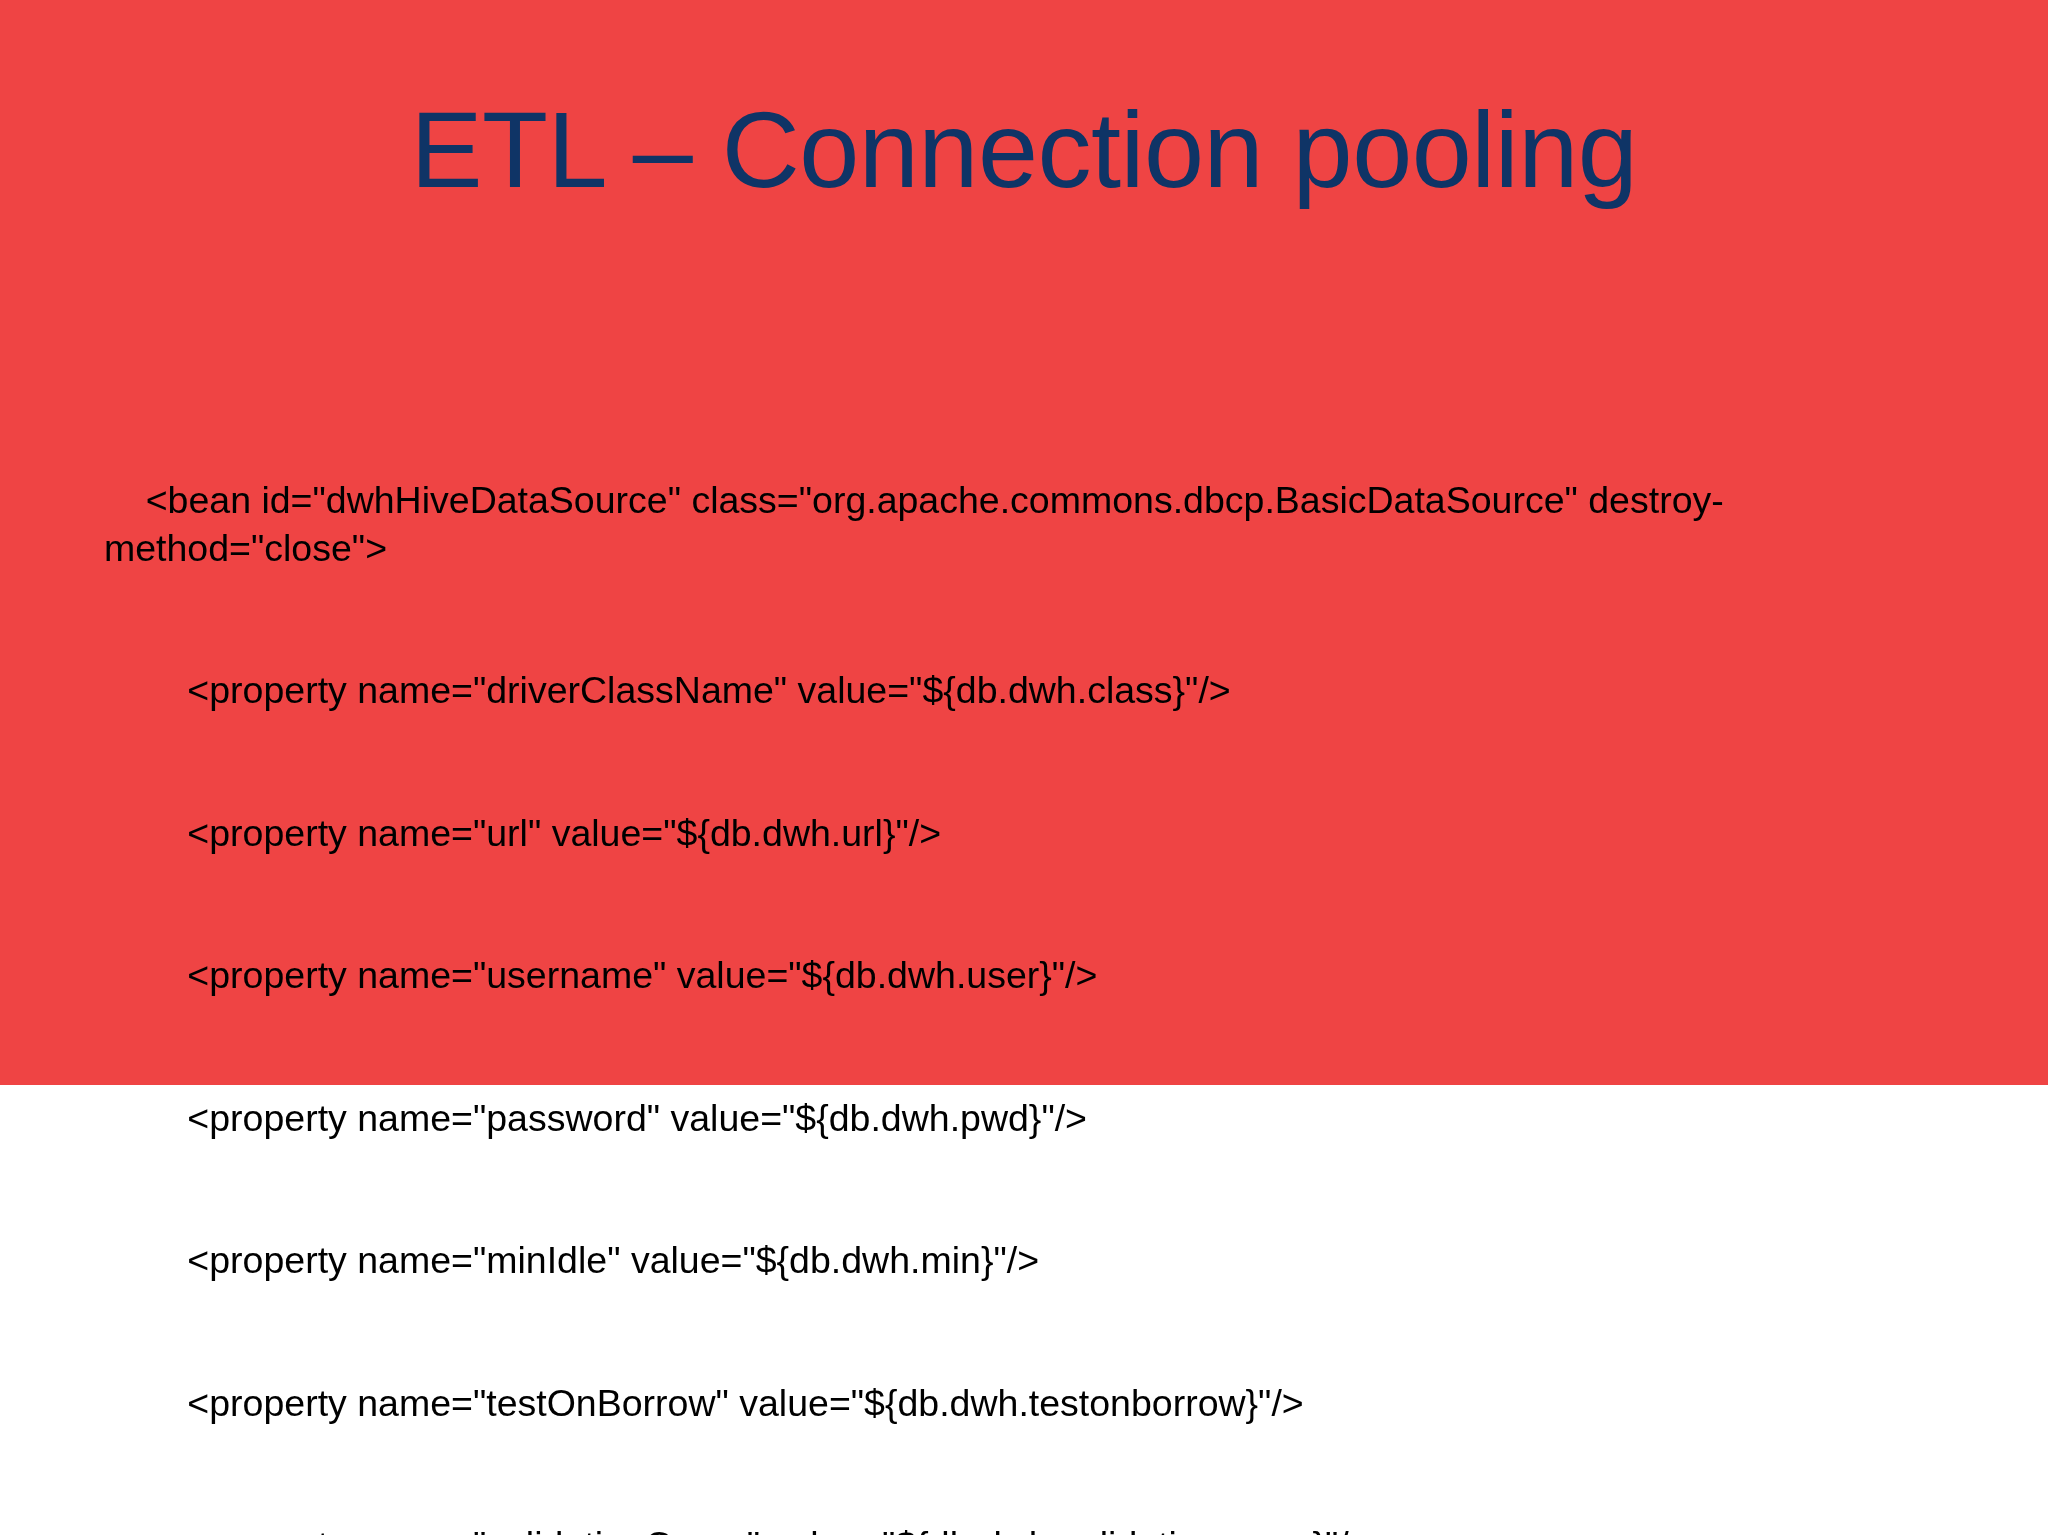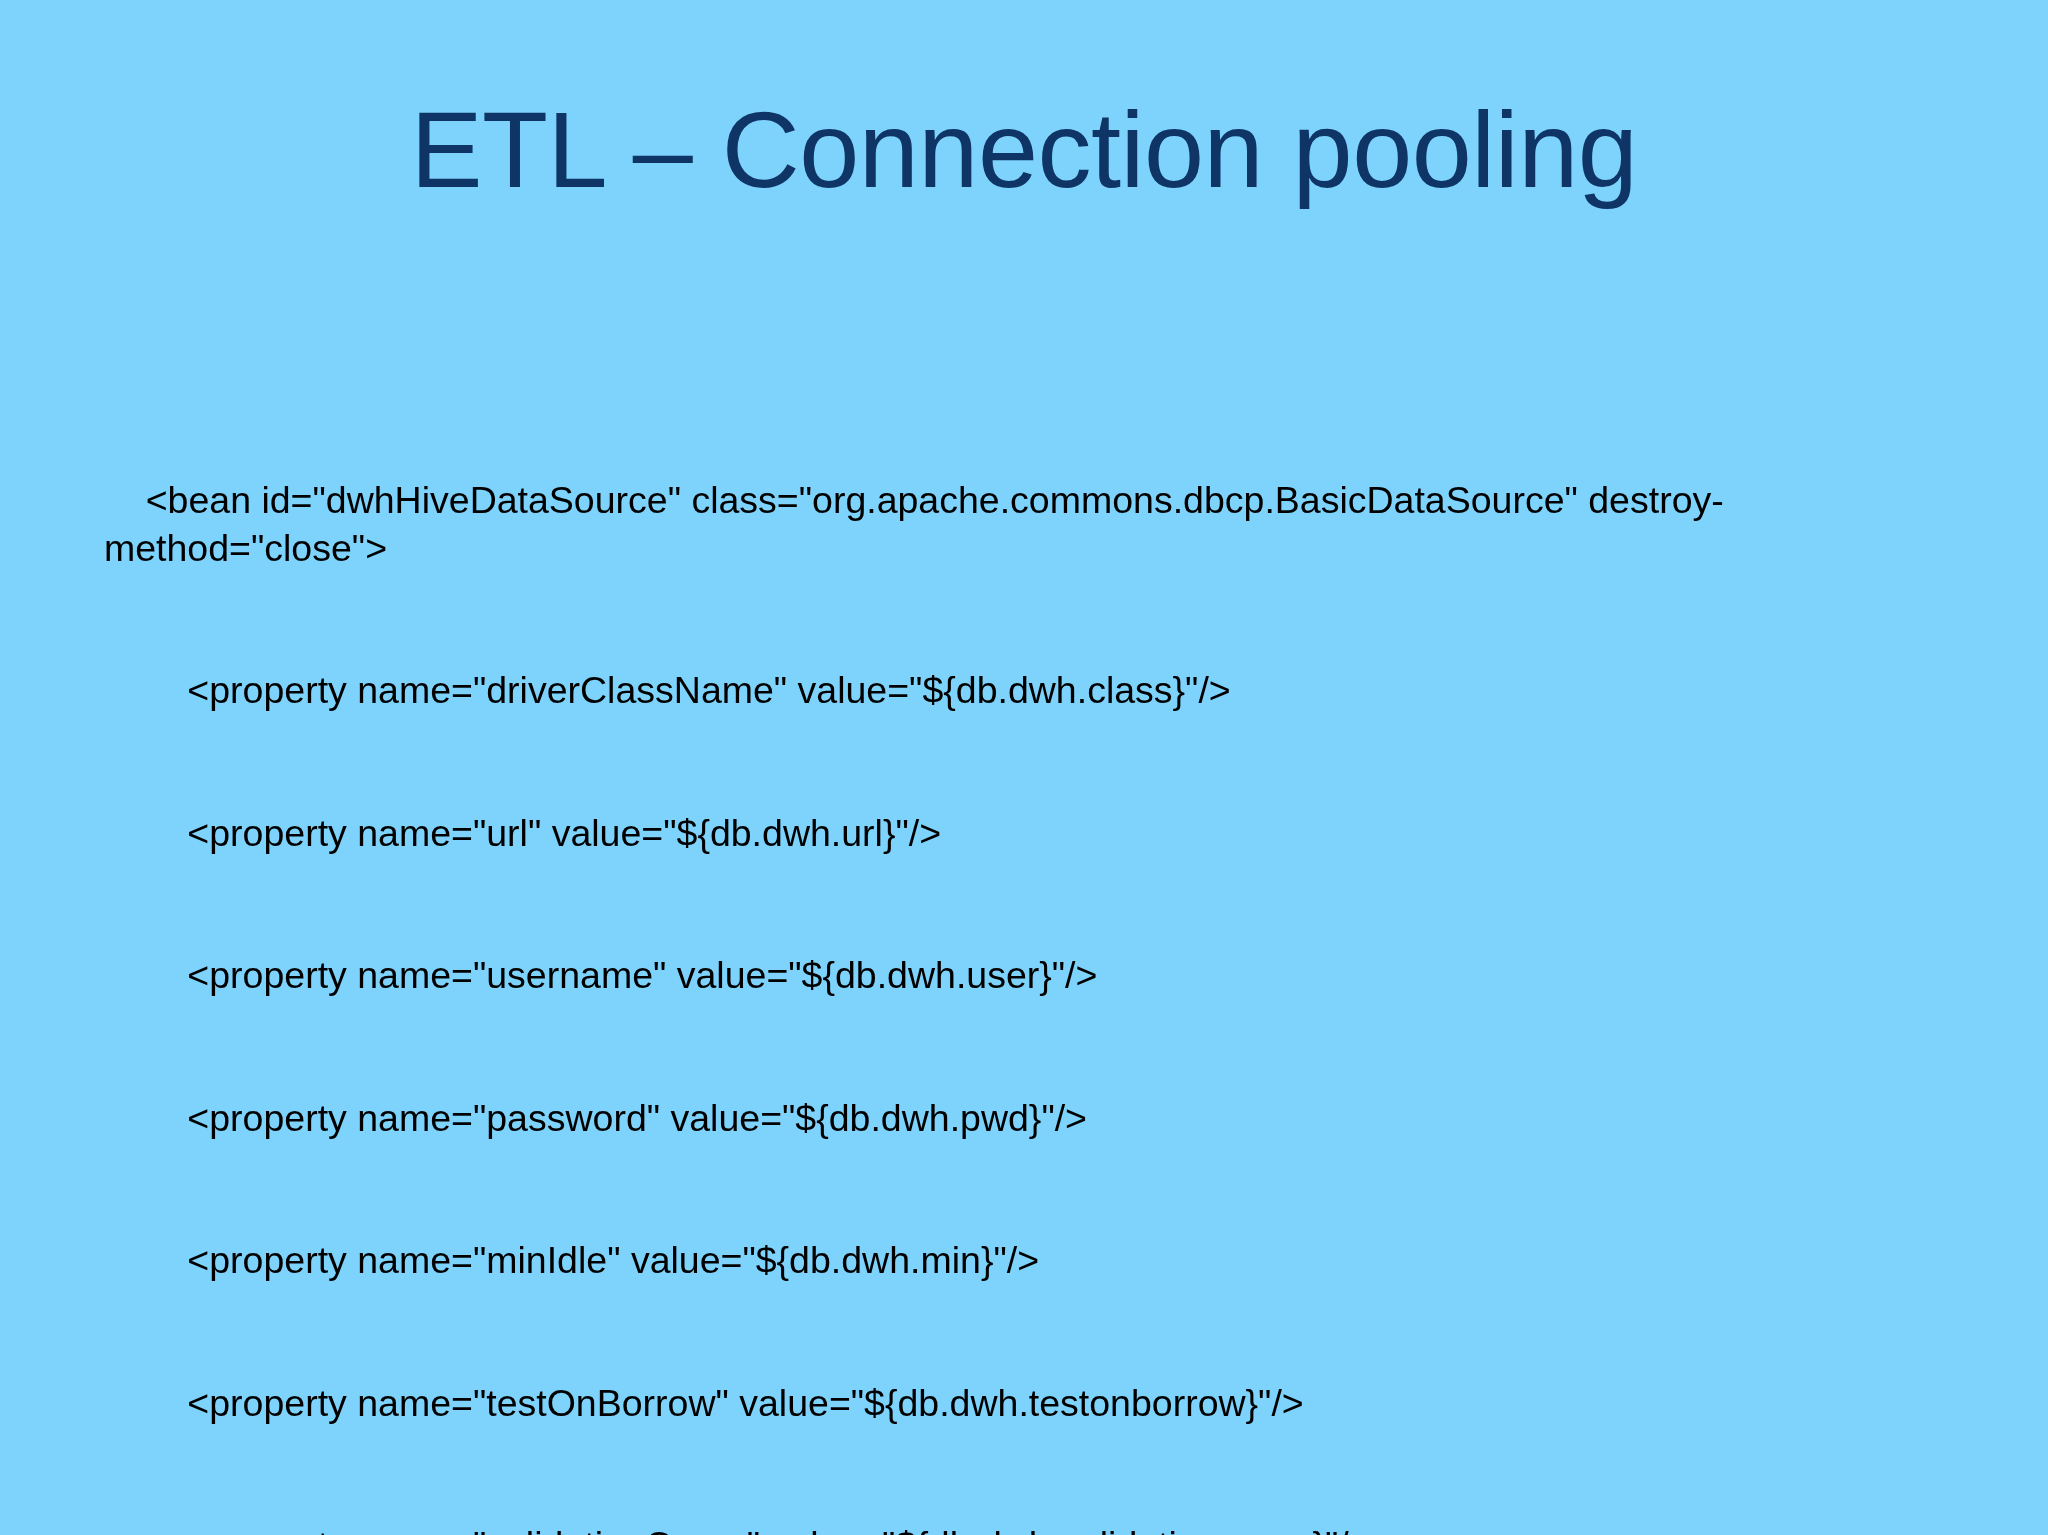--- a/index.html
+++ b/index.html
@@ -9,22 +9,22 @@
   }
   body {
     width: 2048px;
     height: 1535px;
     font-family: "Liberation Sans", sans-serif;
     overflow: hidden;
   }
   .slide {
     position: relative;
     width: 2048px;
-    height: 1535px;
-    background: #7dd3fc;
+    height: 1085px;
+    background: #ef4444;
     box-sizing: border-box;
   }
   .slide-title {
     position: absolute;
     left: 0;
     top: 96px;
     width: 2048px;
     text-align: center;
     font-family: "Liberation Sans", sans-serif;
     font-size: 108px;

